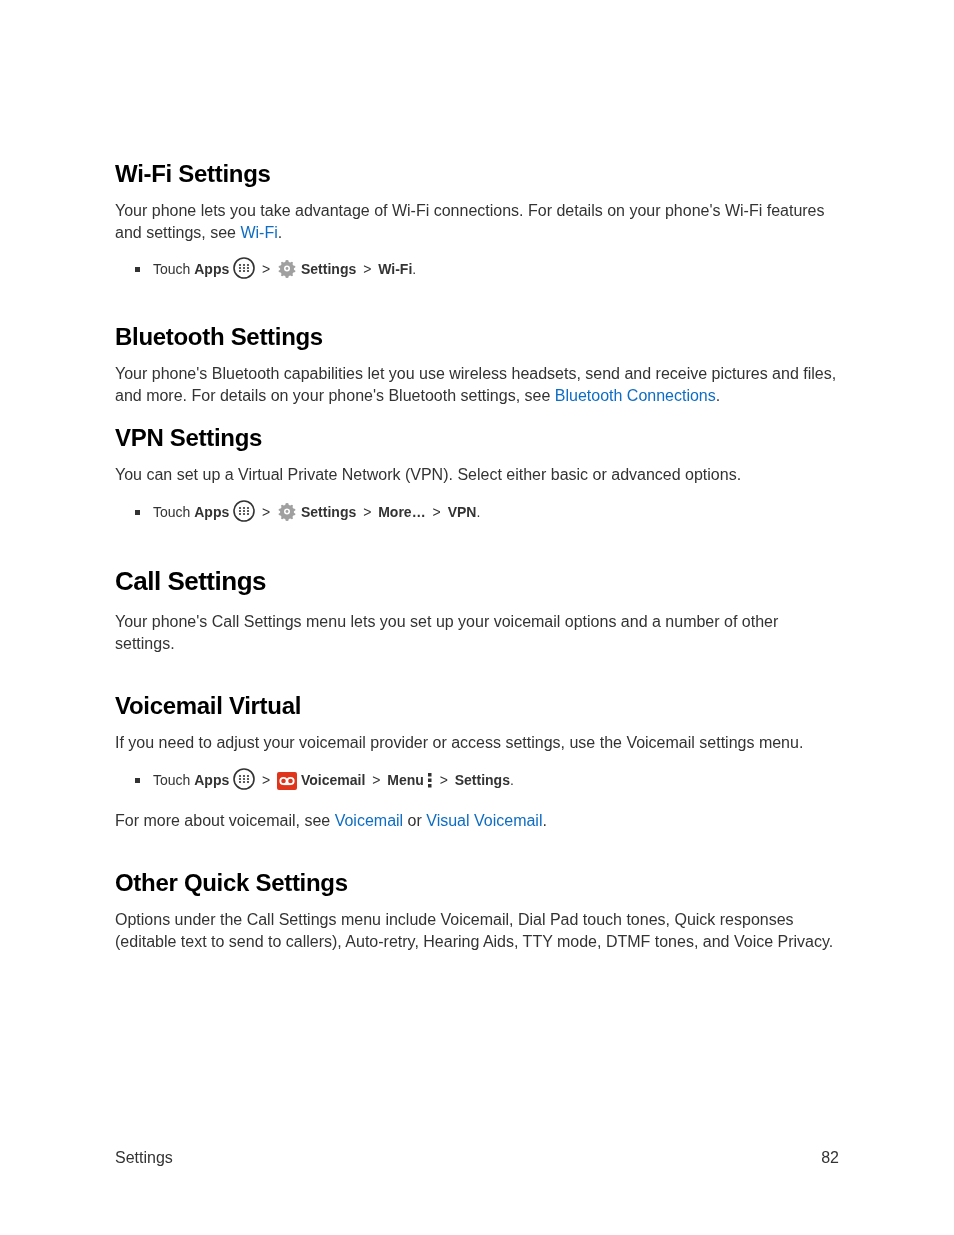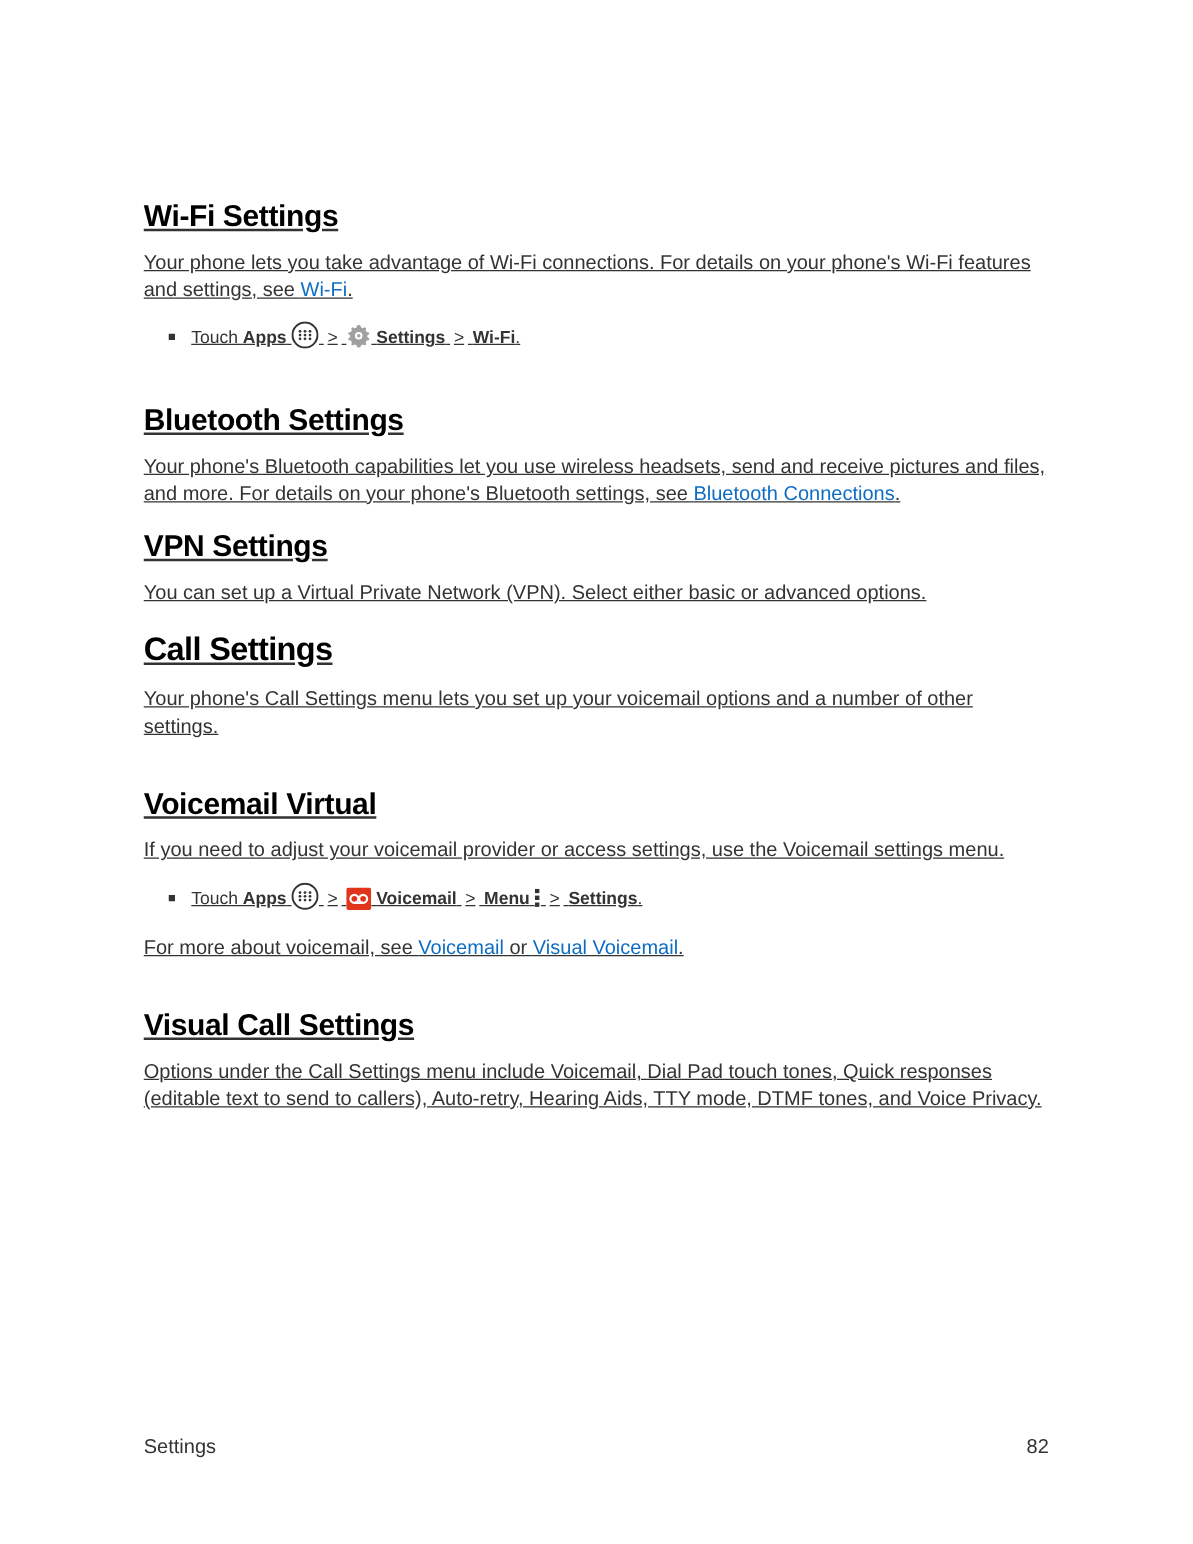--- a/index.html
+++ b/index.html
@@ -4,21 +4,20 @@
 <style>
   * { box-sizing: border-box; margin: 0; padding: 0; }
   html, body { width: 954px; height: 1235px; background: #fff; }
   body {
     font-family: Arial, Helvetica, sans-serif;
     color: #333333;
     position: relative;
   }
   .page {
     padding: 160px 115px 0 115px;
-    text-decoration: underline;
   }
   h2.section-heading {
     font-size: 24px;
     font-weight: 900;
     letter-spacing: -0.3px;
     color: #000;
     margin-bottom: 12px;
     font-family: Arial, "Arial Black", Helvetica, sans-serif;
   }
   h1.major-heading {
@@ -154,20 +153,37 @@
   <div class="section-block">
     <h2 class="section-heading">Bluetooth Settings</h2>
     <p class="body-text">
       <span>Your phone's Bluetooth capabilities let you use wireless headsets, send and receive pictures and files, and more. For details on your phone's Bluetooth settings, see </span><a href="#" class="link">Bluetooth Connections</a><span>.</span>
     </p>
   </div>
 
   <div class="section-block">
     <h2 class="section-heading">VPN Settings</h2>
     <p class="body-text">You can set up a Virtual Private Network (VPN). Select either basic or advanced options.</p>
+    <ul class="bullets">
+      <li>
+        <span>Touch </span><span class="bold">Apps</span>
+        <span class="icon-apps"><svg width="22" height="22">
+              <use href="#svg-apps"></use>
+            </svg></span>
+        <span class="sep">&gt;</span>
+        <span class="icon-gear-wrap"><svg width="20" height="21">
+              <use href="#svg-gear"></use>
+            </svg></span>
+        <span class="bold">Settings</span>
+        <span class="sep">&gt;</span>
+        <span class="bold">More…</span>
+        <span class="sep">&gt;</span>
+        <span class="bold">VPN</span><span>.</span>
+      </li>
+    </ul>
   </div>
 
   <div class="section-block" style="margin-bottom:38px;">
     <h1 class="major-heading">Call Settings</h1>
     <p class="body-text" style="margin-bottom:0">Your phone's Call Settings menu lets you set up your voicemail options and a number of other settings.</p>
   </div>
 
   <div class="section-block smaller-gap">
     <h2 class="section-heading">Voicemail Virtual</h2>
     <p class="body-text">If you need to adjust your voicemail provider or access settings, use the Voicemail settings menu.</p>
@@ -190,21 +206,21 @@
         <span class="sep">&gt;</span>
         <span class="bold">Settings</span><span>.</span>
       </li>
     </ul>
     <p class="body-text" style="margin-bottom:38px;">
       <span>For more about voicemail, see </span><a href="#" class="link">Voicemail</a><span> or </span><a href="#" class="link">Visual Voicemail</a><span>.</span>
     </p>
   </div>
 
   <div class="section-block">
-    <h2 class="section-heading">Visual Call Settings</h2>
+    <h2 class="section-heading">Other Quick Settings</h2>
     <p class="body-text">Options under the Call Settings menu include Voicemail, Dial Pad touch tones, Quick responses (editable text to send to callers), Auto-retry, Hearing Aids, TTY mode, DTMF tones, and Voice Privacy.</p>
   </div>
 
 </div>
 
 <div class="footer">
   <span>Settings</span>
   <span>82</span>
 </div>
 

